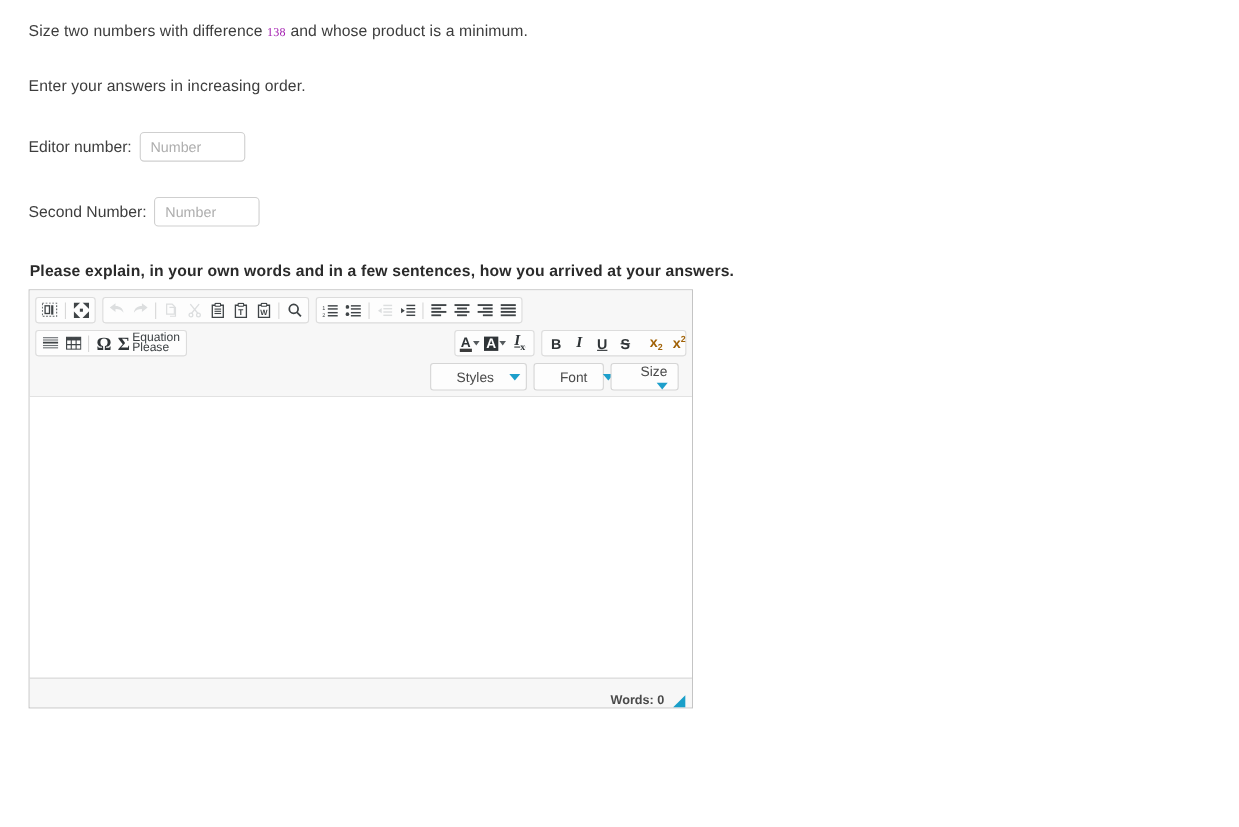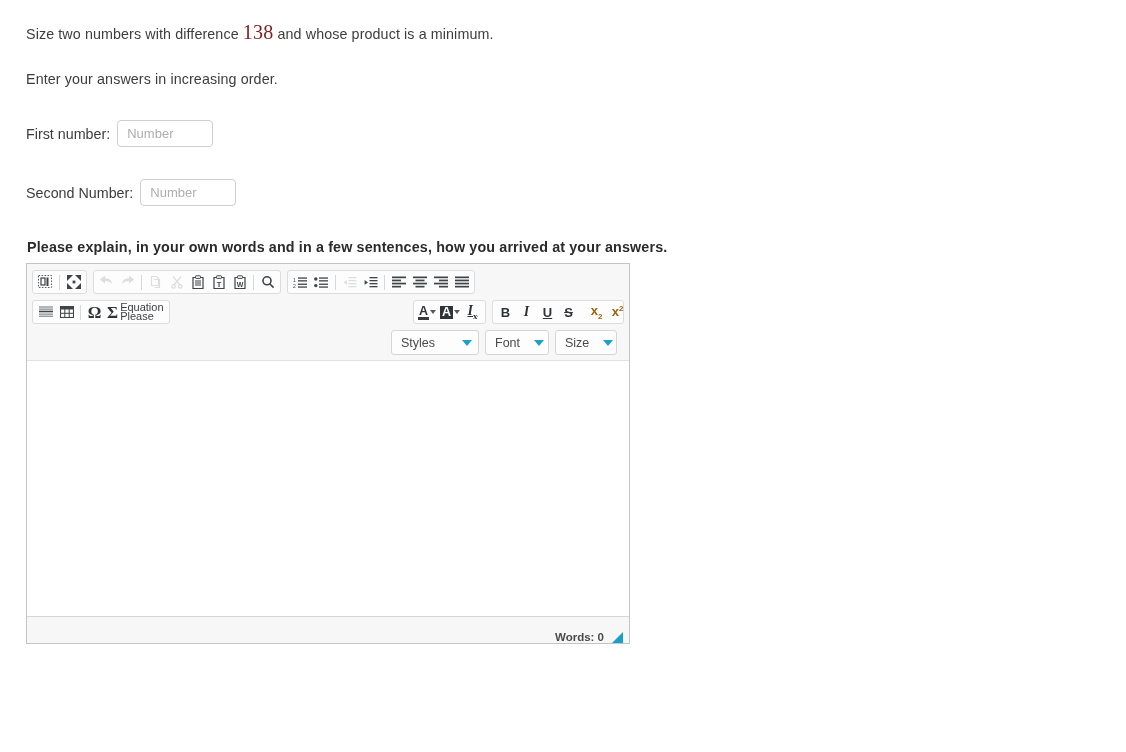--- a/index.html
+++ b/index.html
@@ -25,22 +25,22 @@
     font-size: 14.3px;
     color: #3d3d3d;
     white-space: nowrap;
     letter-spacing: 0.1px;
   }
   .prompt-1 { top: 21px; }
   .prompt-2 { top: 71px; }
 
   .mathnum {
     font-family: "Liberation Serif", serif;
-    font-size: 20px;
-    color: #7f1d1d;
+    font-size: 11px;
+    color: #a21caf;
     letter-spacing: 0.2px;
     text-align: right;
   }
 
   .field-row {
     position: absolute;
     left: 26px;
     display: flex;
     align-items: center;
   }
@@ -216,38 +216,38 @@
   .combo {
     display: flex;
     align-items: center;
     justify-content: space-between;
     border: 1px solid #d5d5d5;
     border-radius: 3px;
     background: #fdfdfd;
     height: 25px;
     box-sizing: border-box;
     margin: 2px 3px;
-    padding: 0 6px 0 9px;
+    padding: 0 6px 0 23px;
     cursor: pointer;
   }
   .combo-label {
     font-size: 12.5px;
     color: #4a4a4a;
     font-family: "Liberation Sans", sans-serif;
   }
   .combo .caret {
     width: 0; height: 0;
     border-left: 5px solid transparent;
     border-right: 5px solid transparent;
     border-top: 6px solid #1d9fcb;
     margin-left: 14px;
   }
   .combo.styles { width: 88px; }
   .combo.font { width: 64px; }
-  .combo.size { width: 62px; }
+  .combo.size { width: 62px; flex-direction: column; }
 
   .edit-body {
     height: 255px;
     background: #ffffff;
     cursor: text;
     padding: 8px 10px;
     box-sizing: border-box;
   }
 
   .edit-footer {
@@ -279,21 +279,21 @@
 </head>
 <body>
 
 <div class="page">
 
   <div class="prompt-line prompt-1"><span>Size two numbers with difference </span><span class="mathnum">138</span><span> and whose product is a minimum.</span></div>
 
   <div class="prompt-line prompt-2">Enter your answers in increasing order.</div>
 
   <div class="field-row row-first">
-    <span class="field-label">First number:</span>
+    <span class="field-label">Editor number:</span>
     <input class="num-input" type="text" value="" placeholder="Number" style="">
   </div>
 
   <div class="field-row row-second">
     <span class="field-label">Second Number:</span>
     <input class="num-input" type="text" value="" placeholder="Number" style="">
   </div>
 
   <div class="explain-heading">Please explain, in your own words and in a few sentences, how you arrived at your answers.</div>
 

